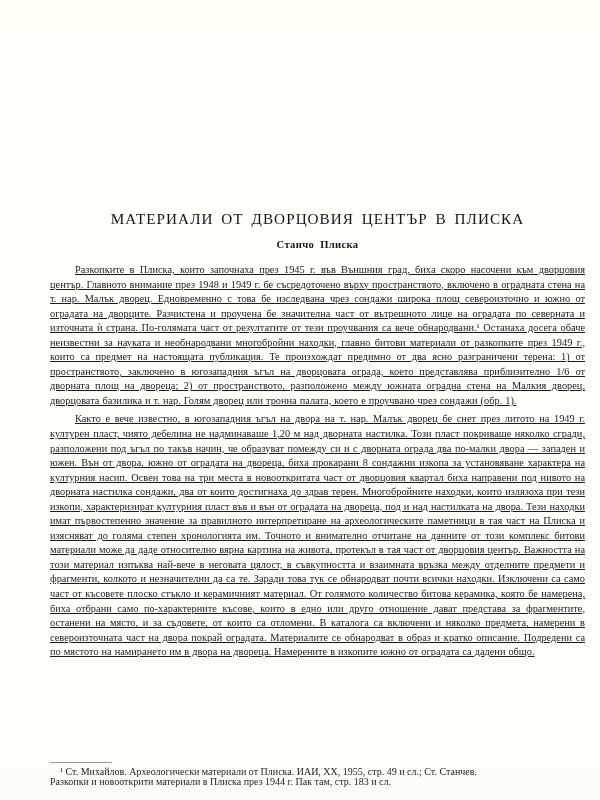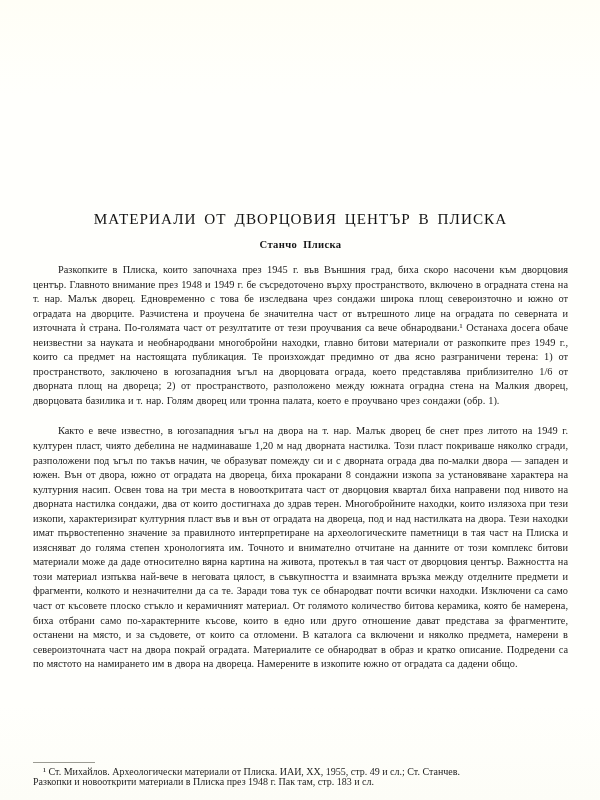--- a/index.html
+++ b/index.html
@@ -19,21 +19,21 @@
   .paper-tint {
     position: absolute;
     inset: 0;
     background:
       linear-gradient(180deg, #fffef6 0%, #fffffc 12%, #fffffc 88%, #fdfdf7 100%),
       linear-gradient(90deg, #fefef8 0%, #ffffff 20%, #ffffff 80%, #fdfdf6 100%);
     pointer-events: none;
   }
   .page {
     position: absolute;
-    left: 0; top: 0;
+    left: 17px; top: 0;
     width: 528px;
     height: 800px;
   }
   .content {
     position: absolute;
     left: 33px;
     top: 210px;
     width: 535px;
   }
   .doc-title {
@@ -56,23 +56,24 @@
   }
   .body-par {
     font-size: 10.35px;
     line-height: 14.55px;
     text-align: justify;
     text-indent: 25px;
     margin: 0;
     color: #1c1c1c;
     word-spacing: 0.4px;
     hyphens: manual;
+    text-decoration: underline;
   }
   .body-par + .body-par {
-    margin-top: 16px;
+    margin-top: 4px;
   }
   .footnote-zone {
     position: absolute;
     left: 33px;
     top: 762px;
     width: 535px;
   }
   .footnote-rule {
     width: 62px;
     height: 0;
@@ -103,16 +104,16 @@
 
     <p class="body-par">Разкопките в Плиска, които започнаха през 1945 г. във Външния град, биха скоро насочени към дворцовия център. Главното внимание през 1948 и 1949 г. бе съсредоточено върху пространството, включено в оградната стена на т. нар. Малък дворец. Едновременно с това бе изследвана чрез сондажи широка площ североизточно и южно от оградата на дворците. Разчистена и проучена бе значителна част от вътрешното лице на оградата по северната и източната ѝ страна. По-голямата част от резултатите от тези проучвания са вече обнародвани.¹ Останаха досега обаче неизвестни за науката и необнародвани многобройни находки, главно битови материали от разкопките през 1949 г., които са предмет на настоящата публикация. Те произхождат предимно от два ясно разграничени терена: 1) от пространството, заключено в югозападния ъгъл на дворцовата ограда, което представлява приблизително 1/6 от дворната площ на двореца; 2) от пространството, разположено между южната оградна стена на Малкия дворец, дворцовата базилика и т. нар. Голям дворец или тронна палата, което е проучвано чрез сондажи (обр. 1).</p>
 
     <p class="body-par">Както е вече известно, в югозападния ъгъл на двора на т. нар. Малък дворец бе снет през литото на 1949 г. културен пласт, чиято дебелина не надминаваше 1,20 м над дворната настилка. Този пласт покриваше няколко сгради, разположени под ъгъл по такъв начин, че образуват помежду си и с дворната ограда два по-малки двора — западен и южен. Вън от двора, южно от оградата на двореца, биха прокарани 8 сондажни изкопа за установяване характера на културния насип. Освен това на три места в новооткритата част от дворцовия квартал биха направени под нивото на дворната настилка сондажи, два от които достигнаха до здрав терен. Многобройните находки, които излязоха при тези изкопи, характеризират културния пласт във и вън от оградата на двореца, под и над настилката на двора. Тези находки имат първостепенно значение за правилното интерпретиране на археологическите паметници в тая част на Плиска и изясняват до голяма степен хронологията им. Точното и внимателно отчитане на данните от този комплекс битови материали може да даде относително вярна картина на живота, протекъл в тая част от дворцовия център. Важността на този материал изпъква най-вече в неговата цялост, в съвкупността и взаимната връзка между отделните предмети и фрагменти, колкото и незначителни да са те. Заради това тук се обнародват почти всички находки. Изключени са само част от късовете плоско стъкло и керамичният материал. От голямото количество битова керамика, която бе намерена, биха отбрани само по-характерните късове, които в едно или друго отношение дават представа за фрагментите, останени на място, и за съдовете, от които са отломени. В каталога са включени и няколко предмета, намерени в североизточната част на двора покрай оградата. Материалите се обнародват в образ и кратко описание. Подредени са по мястото на намирането им в двора на двореца. Намерените в изкопите южно от оградата са дадени общо.</p>
 
   </div>
 
   <div class="footnote-zone">
     <div class="footnote-rule"></div>
     <p class="footnote">¹ Ст. Михайлов. Археологически материали от Плиска. ИАИ, XX, 1955, стр. 49 и сл.; Ст. Станчев.</p>
-    <p class="footnote" style="text-indent:0;">Разкопки и новооткрити материали в Плиска през 1948 г.  Пак там, стр. 183 и сл.</p>
+    <p class="footnote" style="text-indent:0;">Разкопки и новооткрити материали в Плиска през 1944 г.  Пак там, стр. 183 и сл.</p>
   </div>
 
 </div>
 
 </body></html>

